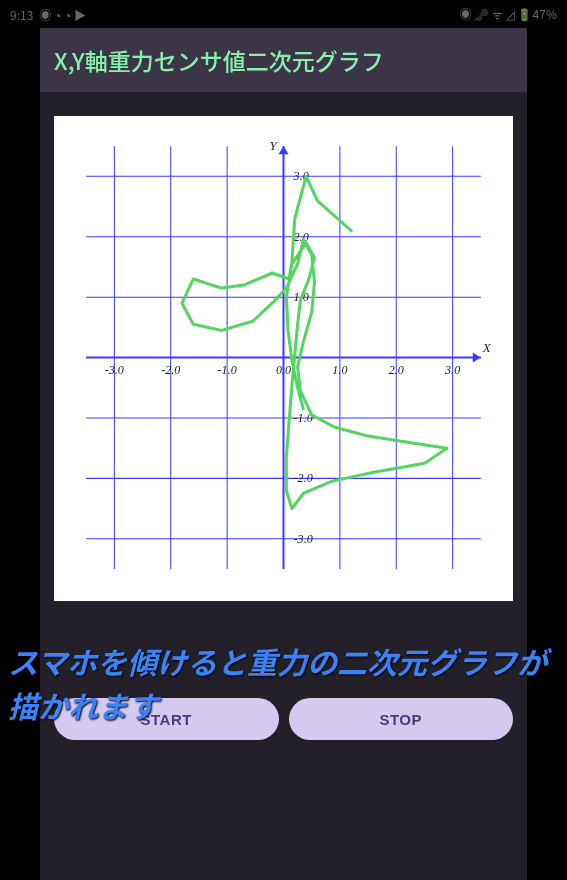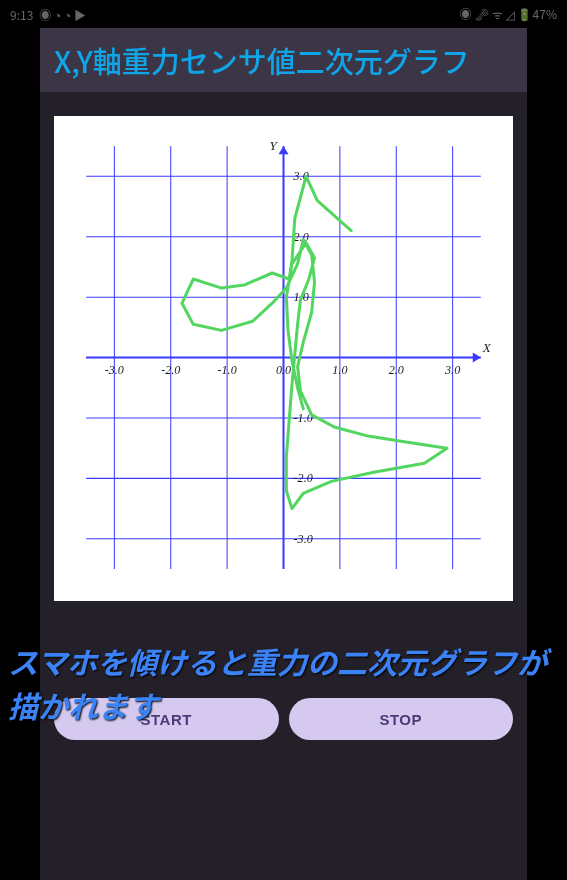--- a/index.html
+++ b/index.html
@@ -43,22 +43,22 @@
     background: #242029;
   }
   .app-title-bar {
     height: 64px;
     background: #3b3545;
     display: flex;
     align-items: center;
     padding: 0 14px;
   }
   .app-title {
-    color: #0ea5e9;
-    font-size: 29px;
+    color: #86efac;
+    font-size: 23px;
     font-weight: 500;
   }
   .chart-card {
     margin: 0 14px;
     margin-top: 24px;
     background: #fff;
     padding: 10px 8px 12px 8px;
     box-sizing: border-box;
   }
   .chart-svg { display: block; width: 100%; }

